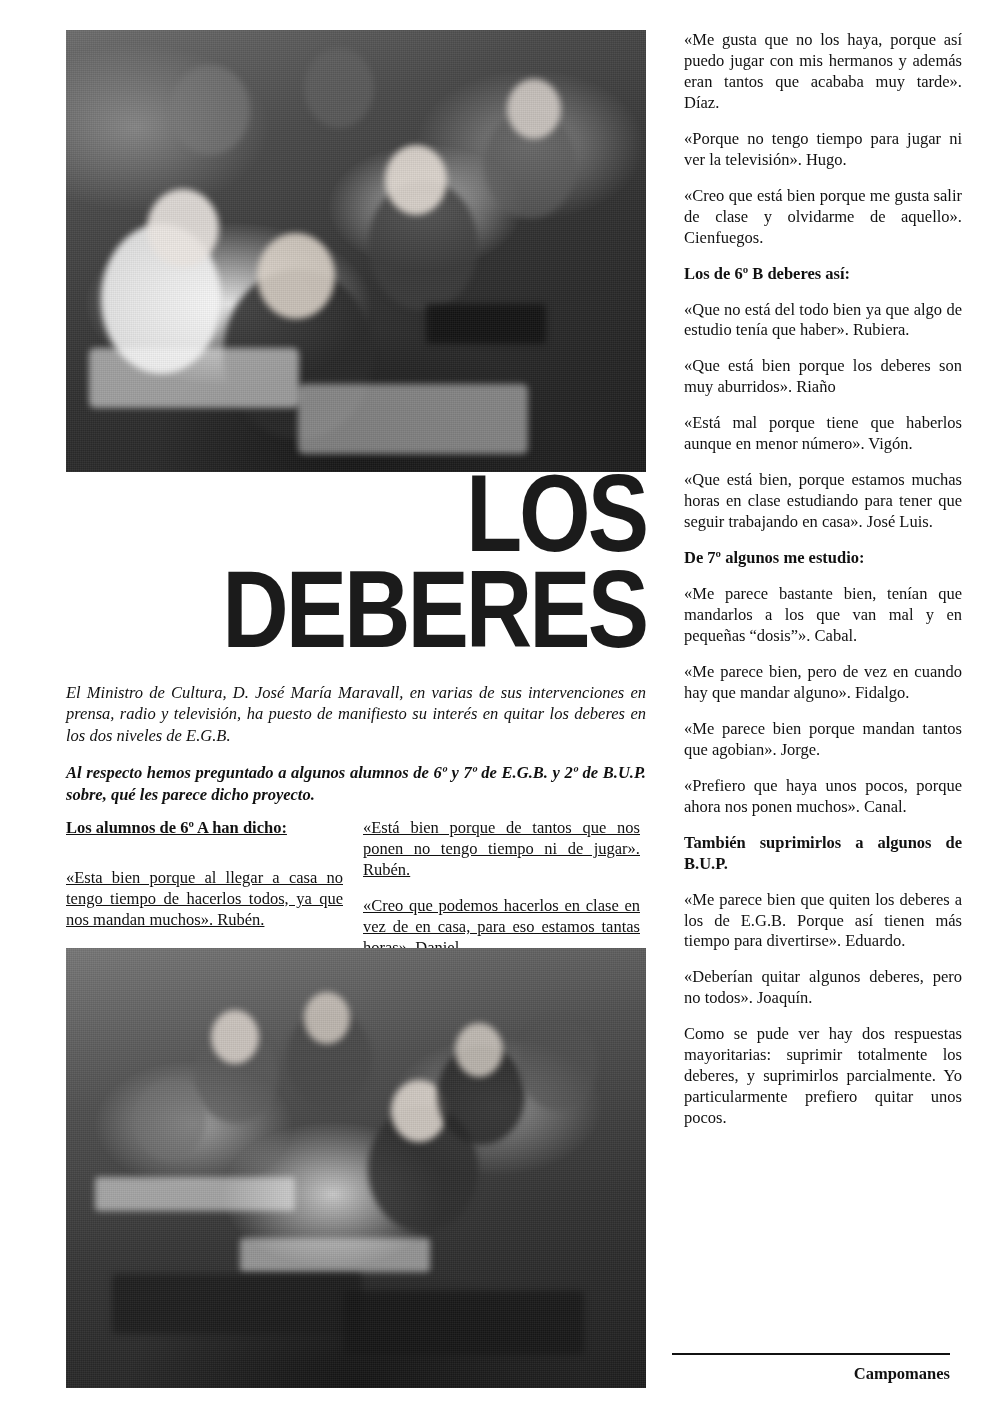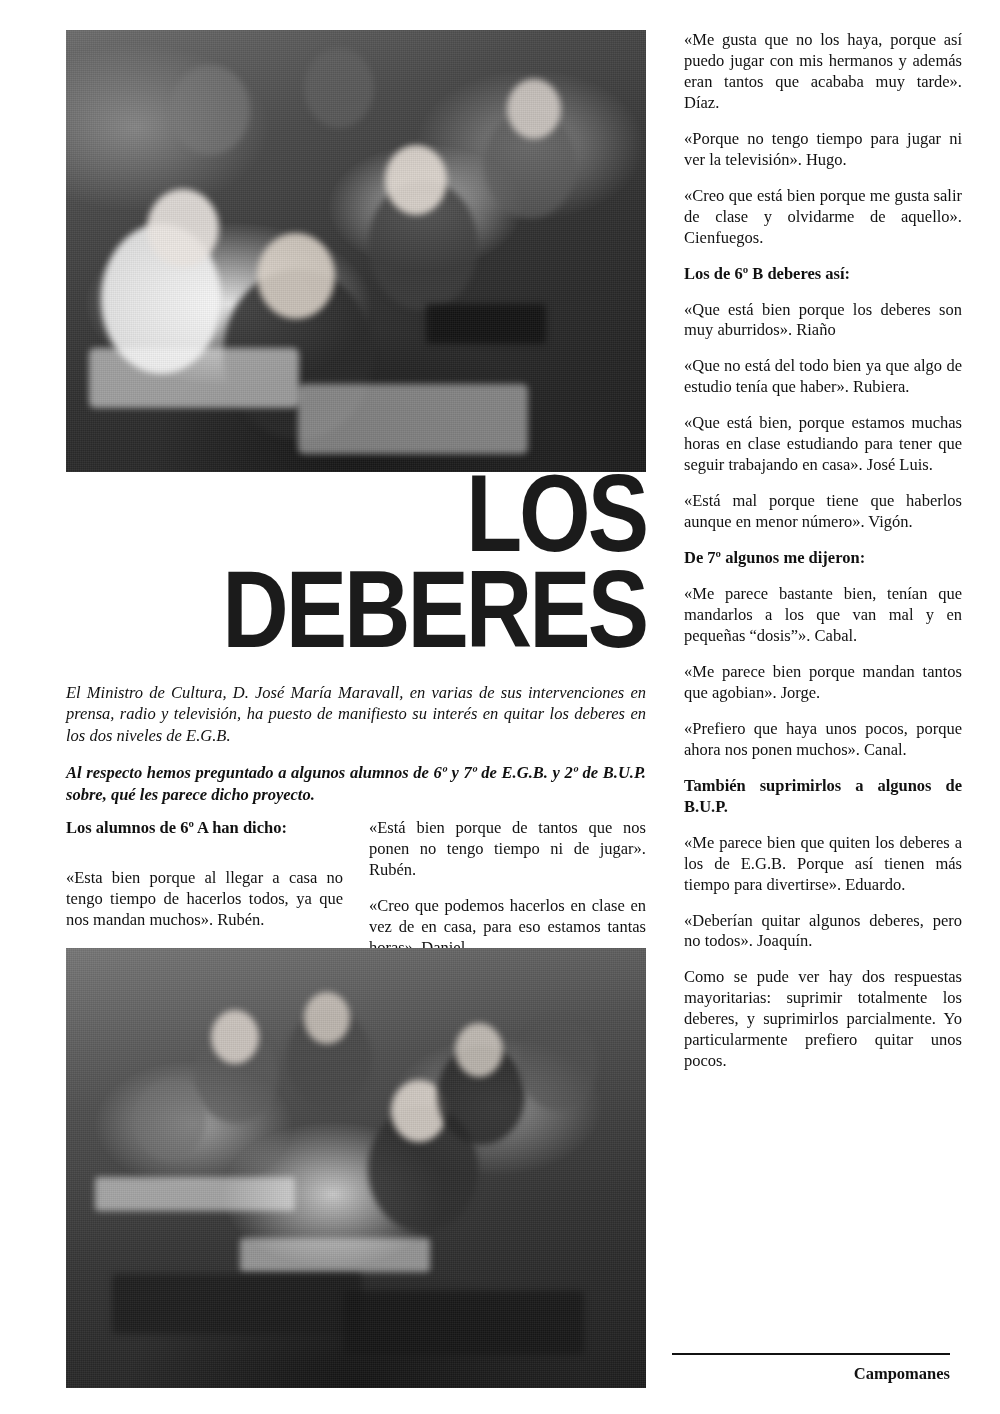--- a/index.html
+++ b/index.html
@@ -108,21 +108,22 @@
   .intro p { margin: 0 0 16px 0; }
   .intro p.second { font-weight: bold; }
 
   
   .sub-cols {
     position: absolute;
     left: 66px;
     top: 818px;
     width: 580px;
     display: flex;
-    gap: 26px;
+    gap: 20px;
+    text-decoration: underline;
   }
   .sub-col { width: 277px; }
   .sub-col p {
     margin: 0 0 15px 0;
     font-size: 16.5px;
     line-height: 1.27;
     text-align: justify;
   }
   .sub-col p.head {
     font-family: "Liberation Serif", serif;
@@ -232,26 +233,27 @@
       <i style="left:48%;top:78%;width:240px;height:64px;background:rgba(20,20,20,.7);border-radius:5px;"></i>
     </div>
     <div class="ph-grain"></div>
   </div>
 
   <div class="right-col">
     <p>«Me gusta que no los haya, porque así puedo jugar con mis hermanos y además eran tantos que acababa muy tarde». Díaz.</p>
     <p>«Porque no tengo tiempo para jugar ni ver la televisión». Hugo.</p>
     <p>«Creo que está bien porque me gusta salir de clase y olvidarme de aquello». Cienfuegos.</p>
     <p class="head">Los de 6º B deberes así:</p>
+    <p>«Que no está del todo bien ya que algo de estudio tenía que haber». Rubiera.</p>
     <p>«Que está bien porque los deberes son muy aburridos». Riaño</p>
-    <p>«Que no está del todo bien ya que algo de estudio tenía que haber». Rubiera.</p>
+    <p>«Está mal porque tiene que haberlos aunque en menor número». Vigón.</p>
     <p>«Que está bien, porque estamos muchas horas en clase estudiando para tener que seguir trabajando en casa». José Luis.</p>
-    <p>«Está mal porque tiene que haberlos aunque en menor número». Vigón.</p>
-    <p class="head">De 7º algunos me dijeron:</p>
+    <p class="head">De 7º algunos me estudio:</p>
     <p>«Me parece bastante bien, tenían que mandarlos a los que van mal y en pequeñas “dosis”». Cabal.</p>
+    <p>«Me parece bien, pero de vez en cuando hay que mandar alguno». Fidalgo.</p>
     <p>«Me parece bien porque mandan tantos que agobian». Jorge.</p>
     <p>«Prefiero que haya unos pocos, porque ahora nos ponen muchos». Canal.</p>
     <p class="head">También suprimirlos a algunos de B.U.P.</p>
     <p>«Me parece bien que quiten los deberes a los de E.G.B. Porque así tienen más tiempo para divertirse». Eduardo.</p>
     <p>«Deberían quitar algunos deberes, pero no todos». Joaquín.</p>
     <p>Como se pude ver hay dos respuestas mayoritarias: suprimir totalmente los deberes, y suprimirlos parcialmente. Yo particularmente prefiero quitar unos pocos.</p>
   </div>
 
   <div class="rule"></div>
   <div class="byline">Campomanes</div>

